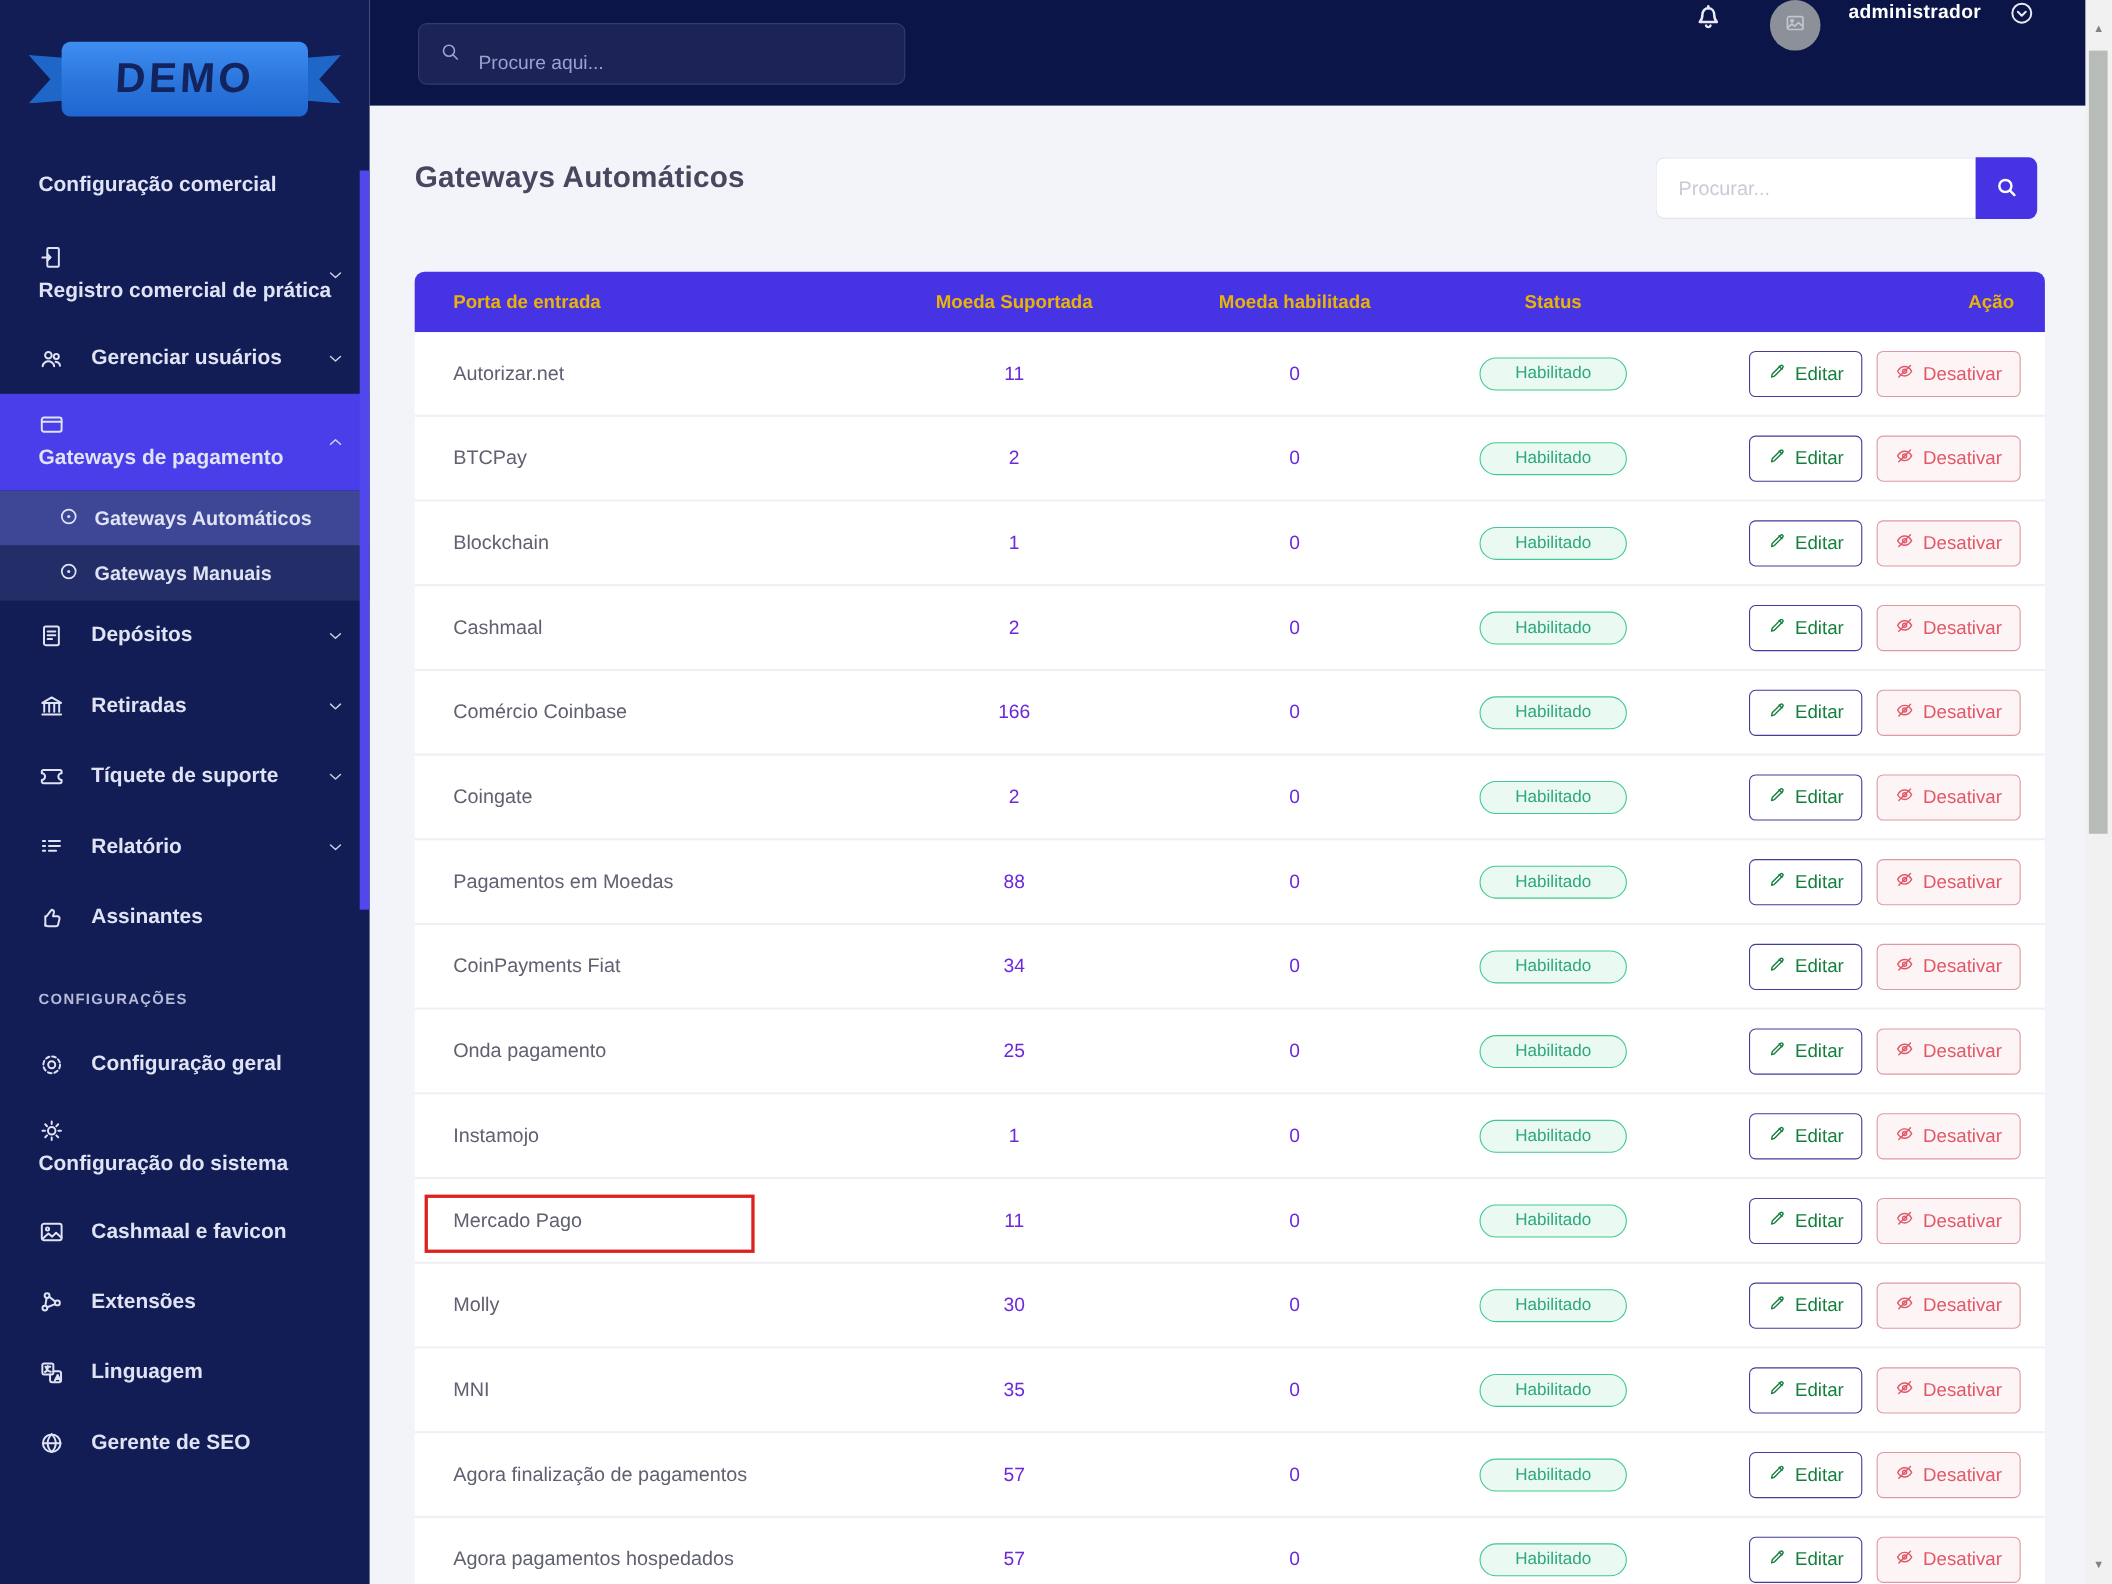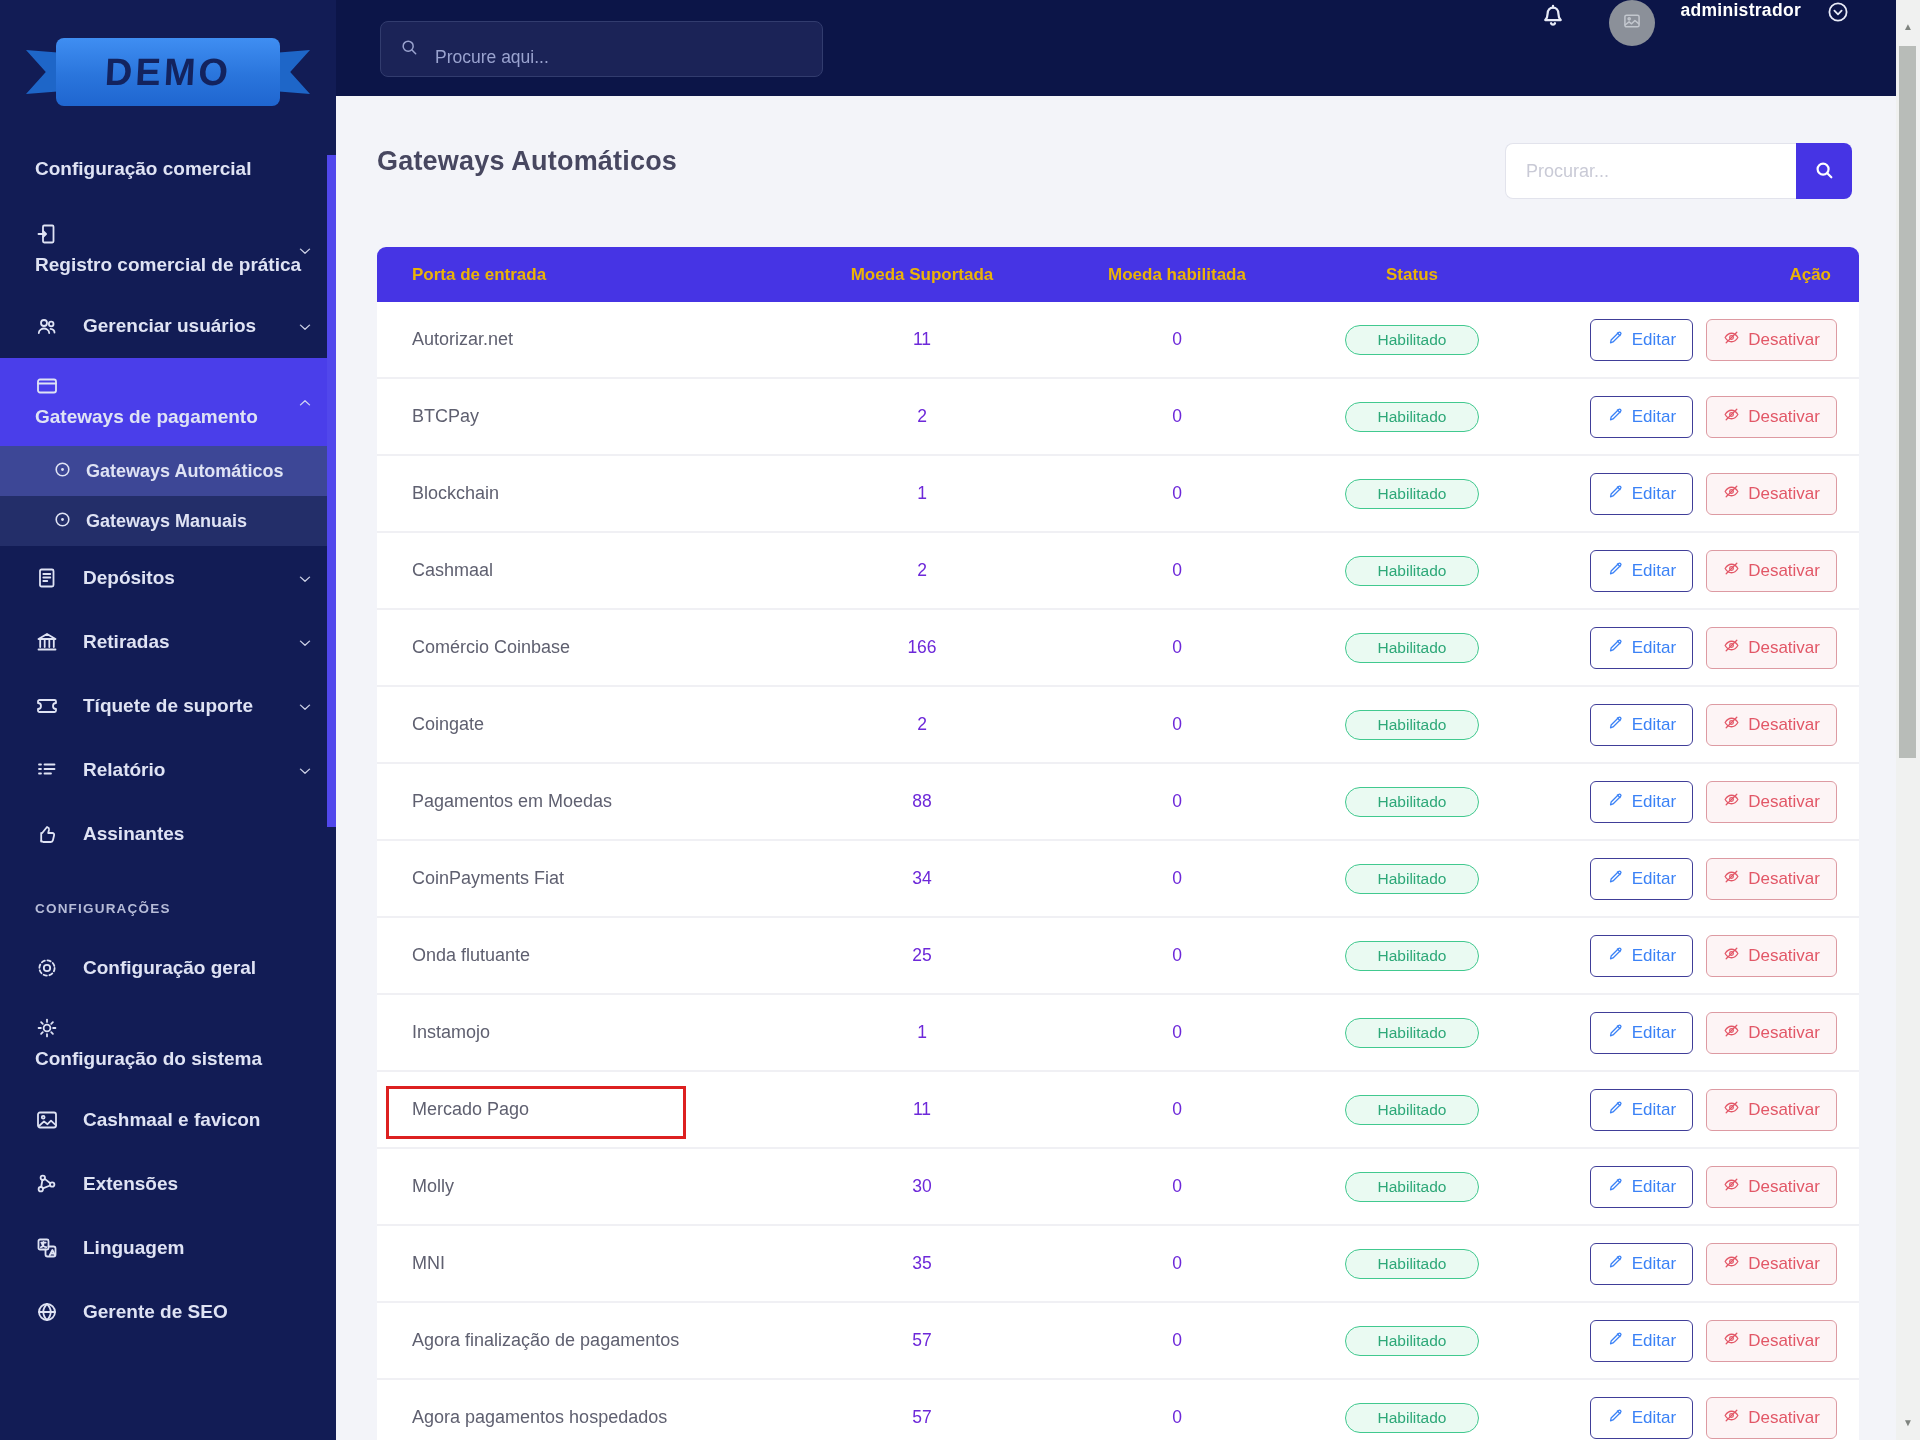--- a/index.html
+++ b/index.html
@@ -81,21 +81,21 @@
     height:75px;background:#fff;border-bottom:2px solid #f0f0f4;position:relative;}
   .c-name{padding-left:35px;font-size:18px;color:#5f6070;}
   .c-num{text-align:center;font-size:17.5px;color:#6d28d9;}
   .c-status{text-align:center;}
   .badge{display:inline-block;min-width:100px;padding:5px 16px;border:1px solid #41c98f;border-radius:999px;
     background:#eafaf2;color:var(--green);font-size:15.5px;}
   .c-act{display:flex;justify-content:flex-end;align-items:center;gap:13px;padding-right:22px;}
   .btn{display:inline-flex;align-items:center;gap:8px;font-family:inherit;font-size:17px;
     border-radius:6px;padding:0 16px;height:42px;cursor:pointer;}
   .btn svg{width:17px;height:17px;}
-  .btn-edit{background:#fff;border:1.6px solid #403e98;color:#3b82f6;}
+  .btn-edit{background:#fff;border:1.6px solid #403e98;color:#15803d;}
   .btn-dis{background:#fdf4f5;border:1.6px solid #dd9aa2;color:var(--danger);}
   .hl-box{position:absolute;left:9px;top:14px;width:294px;height:47px;border:3px solid var(--red);pointer-events:none;}
 </style>
 </head>
 <body style="--accent: #4634e4; --green: #2da878; --red: #dd2020; --danger: #e25767; --sidebar: #121c55; --topbar: #0c1548;">
 
 <div class="sidebar">
   <div class="logo">
     <div class="tail l"></div>
     <div class="tail r"></div>
@@ -559,21 +559,21 @@
                   <path d="M3 12s3.6-6 9-6 9 6 9 6-3.6 6-9 6-9-6-9-6z"></path>
                   <circle cx="12" cy="12" r="2.6"></circle>
                   <path d="M4.5 19.5l15-15"></path>
                 </svg></span>
               <span class="bl">Desativar</span>
       </button>
     </div>
 
   </div>
         <div class="trow">
-    <div class="c-name"><span class="nm">Onda flutuante</span></div>
+    <div class="c-name"><span class="nm">Onda pagamento</span></div>
     <div class="c-num c-sup">25</div>
     <div class="c-num c-en">0</div>
     <div class="c-status">
       <span class="badge">Habilitado</span>
     </div>
     <div class="c-act">
       <button class="btn btn-edit">
         <span><svg viewBox="0 0 24 24" fill="none" stroke="currentColor" stroke-width="1.8" stroke-linecap="round" stroke-linejoin="round">
                   <path d="M14.7 5.6l3.7 3.7"></path>
                   <path d="M5 19.5l.8-3.9L16.4 5a1.9 1.9 0 0 1 2.7 2.7L8.5 18.3z"></path>

